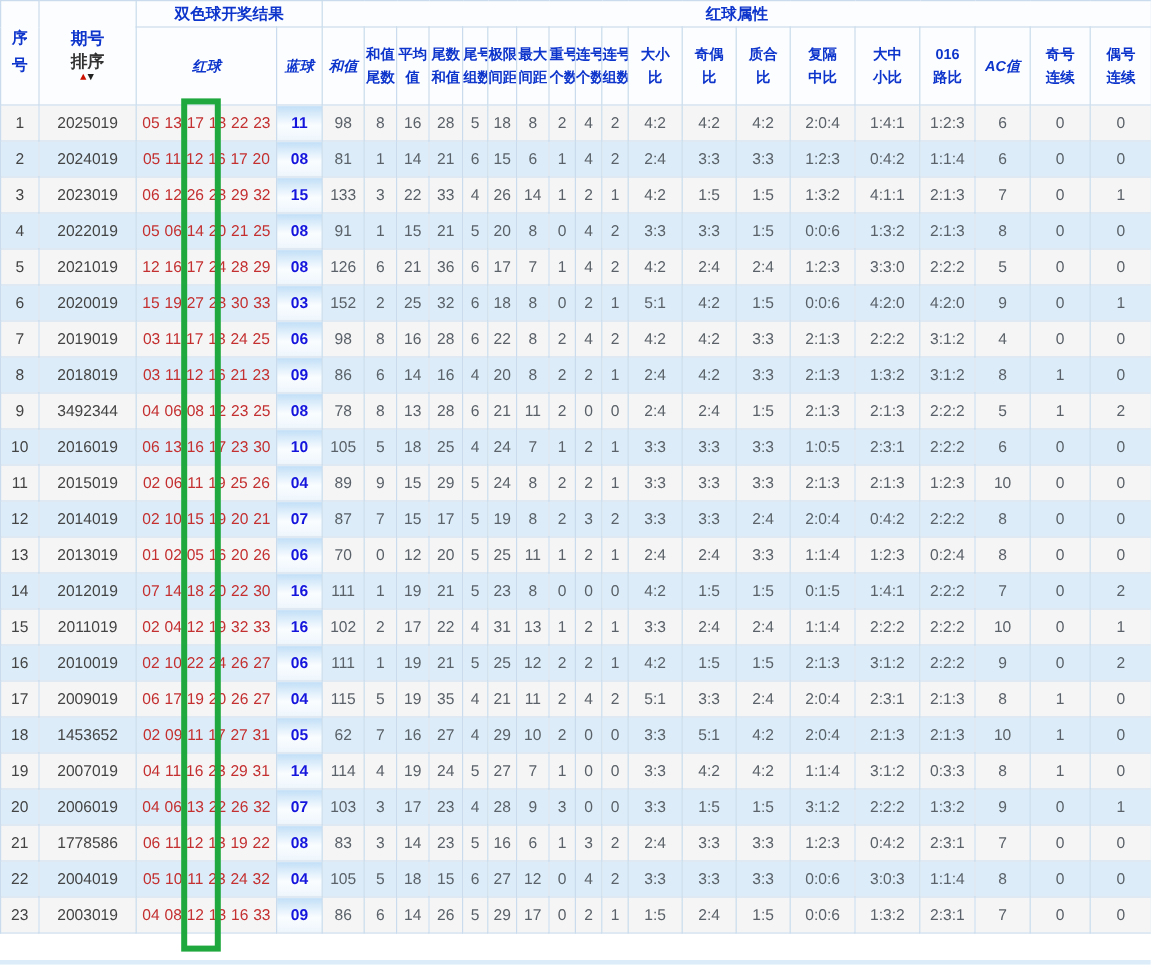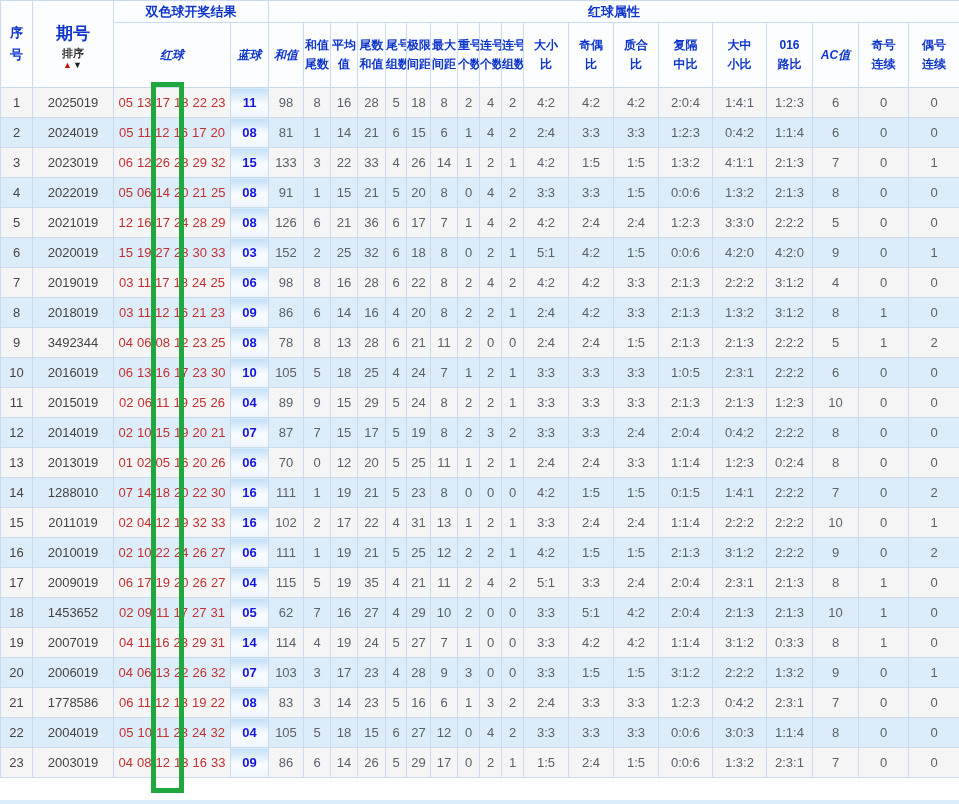--- a/index.html
+++ b/index.html
@@ -1,28 +1,28 @@
 <!DOCTYPE html>
 <html><head>
 <meta charset="utf-8">
 <style>
   * { box-sizing: border-box; }
   body { margin:0; background:#fff; font-family:"Liberation Sans","DejaVu Sans",sans-serif; }
   .wrap { position:relative; width:959px; height:804px; overflow:hidden; background:#fff; }
   table { border-collapse:collapse; table-layout:fixed; width:959px; }
   th, td { border:1px solid #c9dbec; padding:0; text-align:center; overflow:hidden; white-space:nowrap; }
   thead th { color:#0d35cc; font-weight:bold; background:#fcfdff; }
-  tr.grp th { height:22px; font-size:13px; }
+  tr.grp th { height:22px; font-size:13px;font-family:Liberation Mono, monospace; }
   tr.sub th { height:65px; font-size:12px; }
   th.single { font-size:13px;font-style:italic; }
   .th2 div { line-height:19px; }
   th.seq-h div { line-height:22px; font-size:13px; }
-  .ph-label { font-size:17px; line-height:18px; margin-top:6px; }
+  .ph-label { font-size:14px; line-height:18px; margin-top:6px; }
   .ph-sort { cursor:pointer; }
-  .sort-label { color:#333; font-weight:bold; font-size:11px; line-height:13px; margin-top:4px; }
+  .sort-label { color:#333; font-weight:bold; font-size:14px; line-height:13px; margin-top:4px; }
   .sort-arrows { font-size:9px; line-height:10px; letter-spacing:1px; }
   .arr-up { color:#cc1100; }
   .arr-dn { color:#222; }
   tbody td { height:30px; font-size:13px; color:#5a6168; }
   tr.odd  { background:#f5f5f6; }
   tr.even { background:#dcedf9; }
   td.seq, td.period { color:#444; }
   td.reds { color:#c43030; }
   .redrow { display:flex; justify-content:center; align-items:center; gap:4px; height:100%; }
   td.bluec { color:#1414dd; font-weight:bold;
@@ -596,21 +596,21 @@
           <td>3:3</td>
           <td>1:1:4</td>
           <td>1:2:3</td>
           <td>0:2:4</td>
           <td>8</td>
           <td>0</td>
           <td>0</td>
         </tr>
         <tr class="even">
           <td class="seq">14</td>
-          <td class="period">1288010</td>
+          <td class="period">2012019</td>
           <td class="reds">
             <div class="redrow">
               <span>07</span>
               <span>14</span>
               <span>18</span>
               <span>20</span>
               <span>22</span>
               <span>30</span>
             </div>
           </td>

